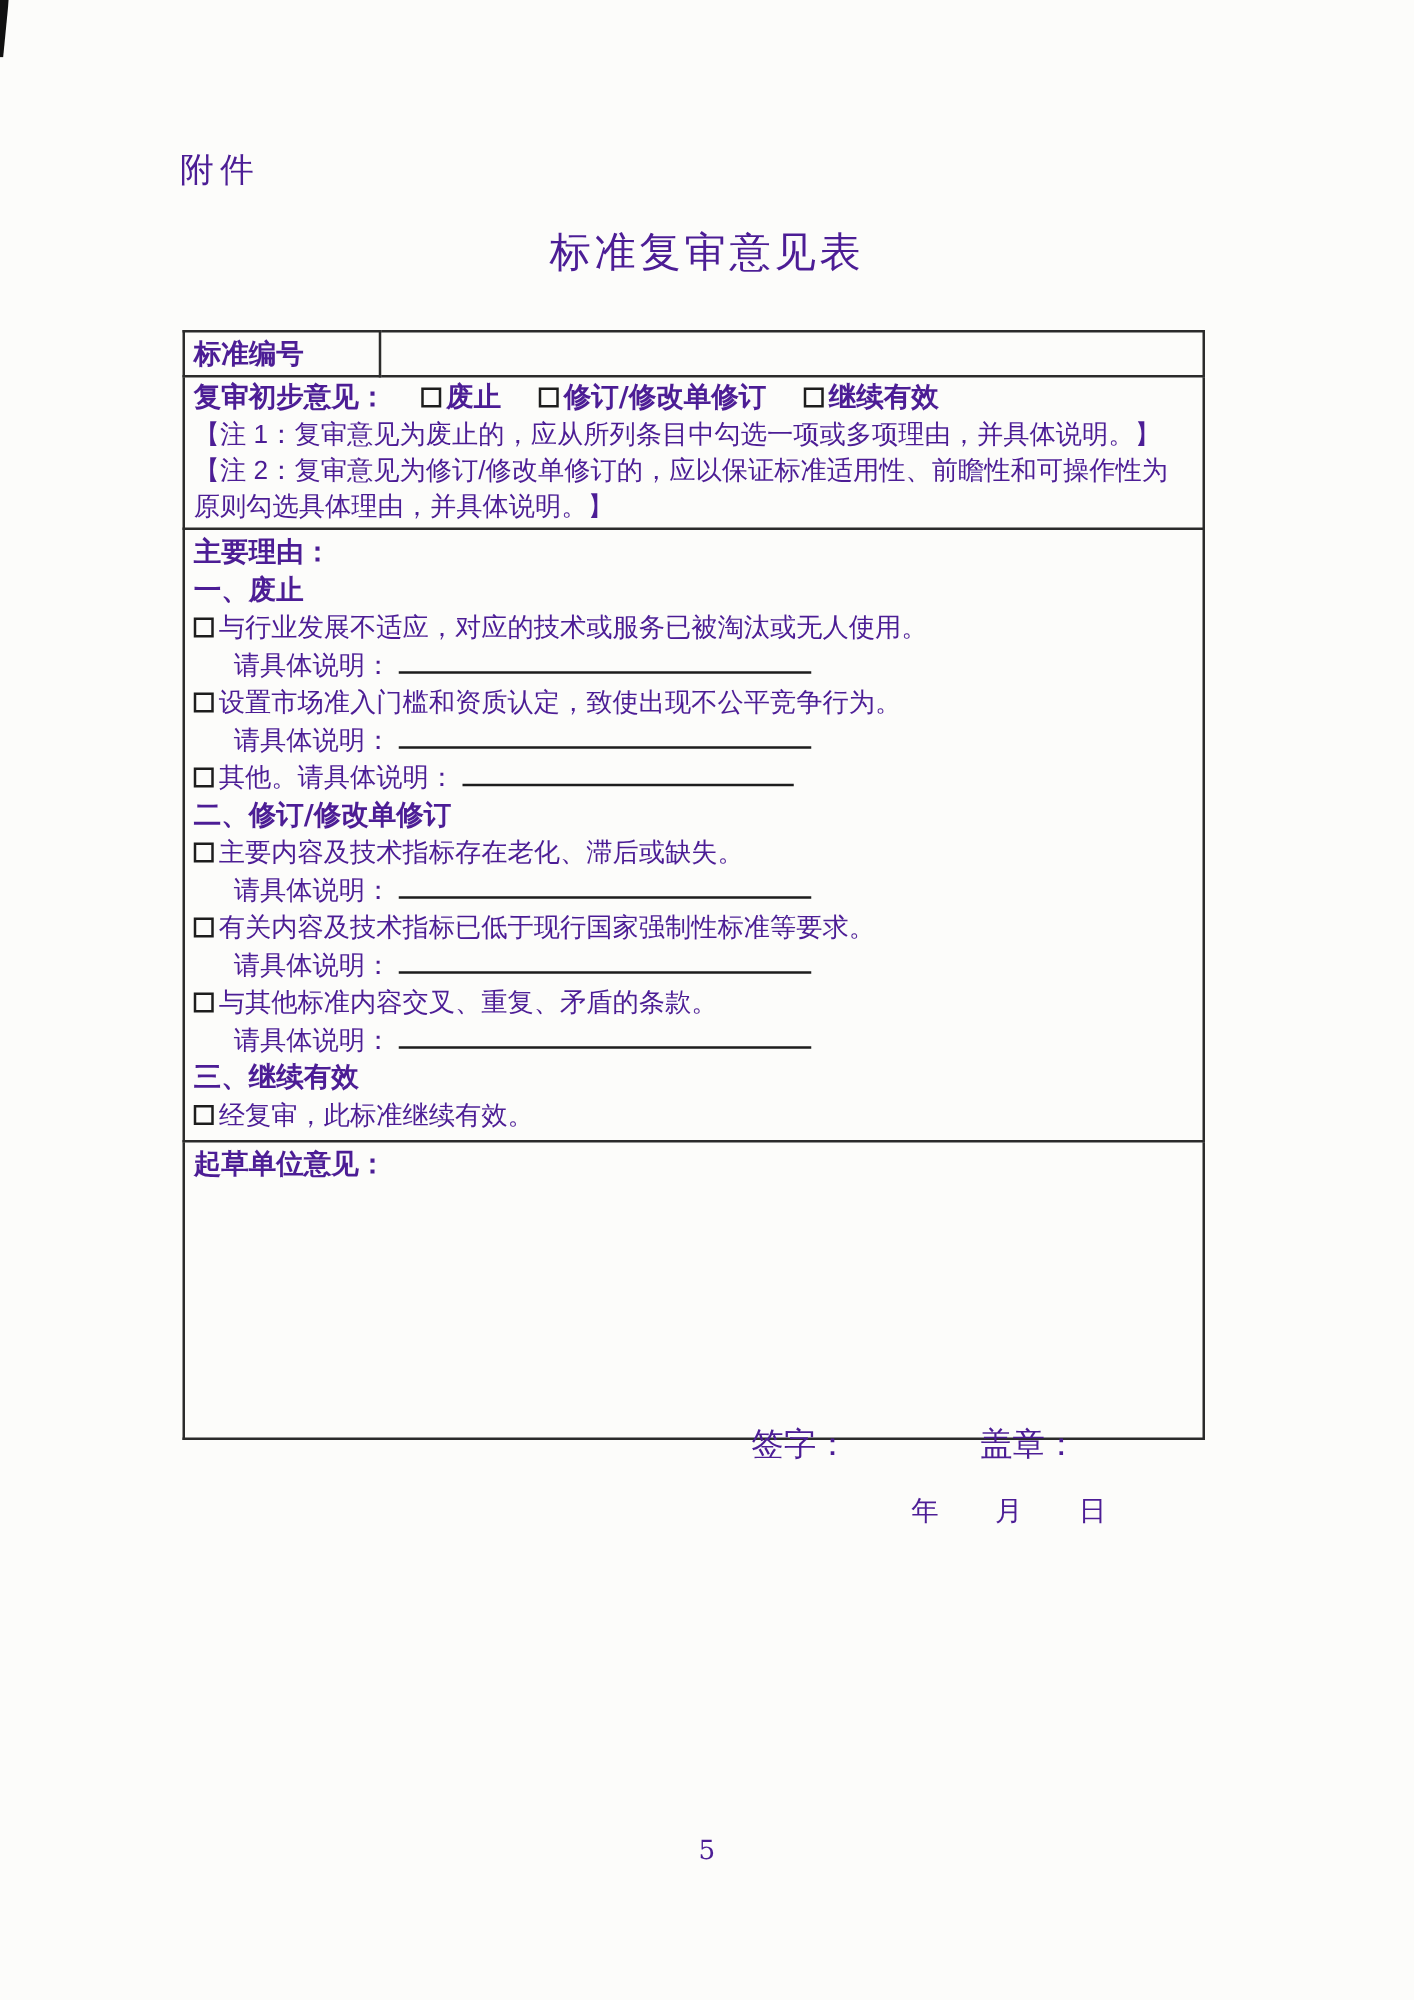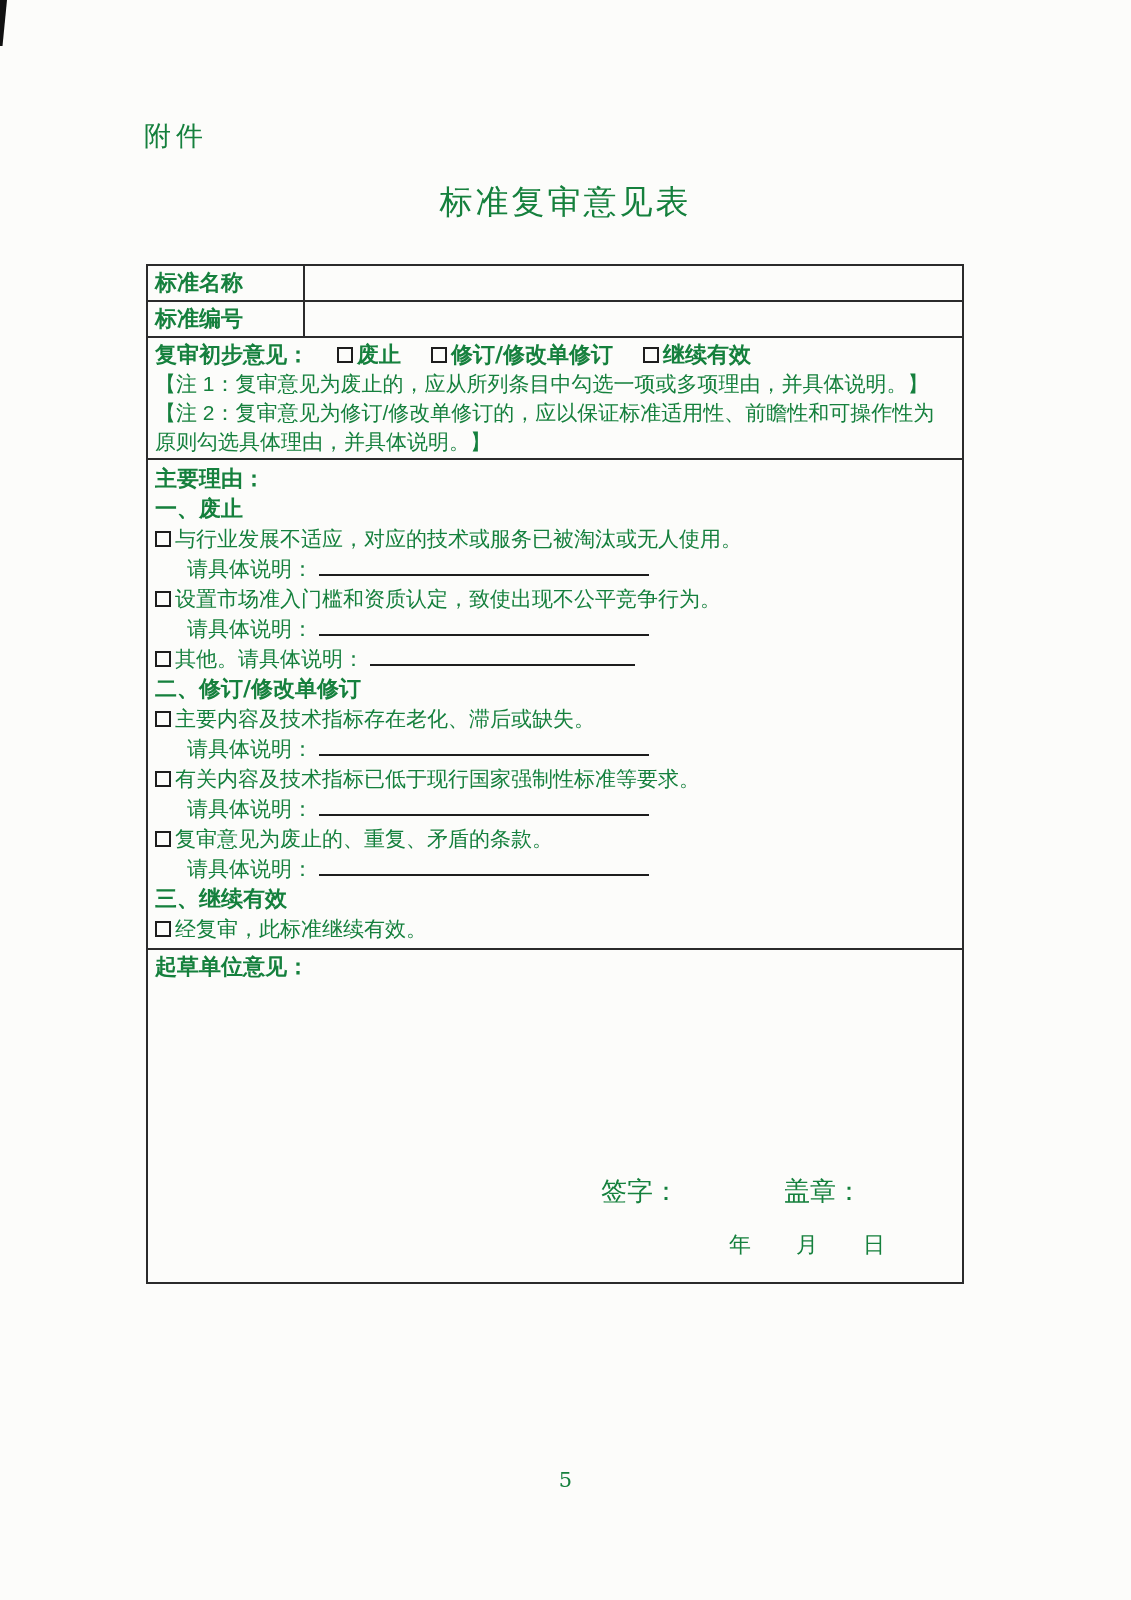--- a/index.html
+++ b/index.html
@@ -2,21 +2,21 @@
 <html><head>
 <meta charset="utf-8">
 <style>
   * { margin:0; padding:0; box-sizing:border-box; }
   html,body { background:#e8e8e8; }
   .page {
     position:relative;
     width:1131px; height:1600px;
     margin:0 auto;
     background:#fcfcfa;
-    color:#15803d;
+    color:#4c1d95;
     font-family:"DejaVu Sans", sans-serif;
     overflow:hidden;
   }
   .scan-mark {
     position:absolute; left:0; top:0; width:10px; height:46px;
     background:#111;
     clip-path:polygon(0 0, 70% 0, 25% 100%, 0 100%);
   }
   .attachment {
     position:absolute; left:144px; top:118px;
@@ -41,21 +41,21 @@
     vertical-align:top;
   }
   .label-col { width:157px; }
   .hdr { font-weight:700; font-family:"DejaVu Sans", sans-serif; }
   .kai { font-weight:400; font-family:Liberation Sans, sans-serif; font-size:21px; }
   .row-short td { height:34px; vertical-align:middle; }
   .row-short2 td { height:32px; vertical-align:middle;font-family:Liberation Serif, serif; }
   .sec-similar { line-height:28px; }
   .sec-prelim { line-height:29px;border-radius:27px; }
   .sec-reasons { line-height:30px; padding-top:4px !important; padding-bottom:4px !important;margin-left:19px; }
-  .drafting-cell { height:334px; position:relative; }
+  .drafting-cell { height:238px; position:relative; }
   .cb {
     display:inline-block; width:16px; height:16px;
     border:2px solid #1d1d1d;
     vertical-align:-1px; margin-right:4px;
     background:transparent;
   }
   .blank {
     display:inline-block; height:16px;
     border-bottom:2px solid #1d1d1d;
     vertical-align:baseline;
@@ -90,24 +90,20 @@
 
   <div class="scan-mark"></div>
 
   <div class="attachment">附件</div>
 
   <div class="title">标准复审意见表</div>
 
   <table class="form">
 
     <tbody>
-        <tr class="row-short">
-      <td class="label-col hdr">标准名称</td>
-      <td></td>
-    </tr>
 
     <tr class="row-short2">
       <td class="label-col hdr">标准编号</td>
       <td></td>
     </tr>
 
 
     <tr>
       <td colspan="2" class="sec-prelim">
         <div class="hdr">
@@ -127,21 +123,21 @@
         <div class="kai detail-line"><span>请具体说明：</span> <span class="blank w330"></span></div>
         <div class="kai"><span class="cb"></span><span>设置市场准入门槛和资质认定，致使出现不公平竞争行为。</span></div>
         <div class="kai detail-line"><span>请具体说明：</span> <span class="blank w330"></span></div>
         <div class="kai"><span class="cb"></span><span>其他。请具体说明：</span> <span class="blank w265"></span></div>
 
         <div class="hdr">二、修订/修改单修订</div>
         <div class="kai"><span class="cb"></span><span>主要内容及技术指标存在老化、滞后或缺失。</span></div>
         <div class="kai detail-line"><span>请具体说明：</span> <span class="blank w330"></span></div>
         <div class="kai"><span class="cb"></span><span>有关内容及技术指标已低于现行国家强制性标准等要求。</span></div>
         <div class="kai detail-line"><span>请具体说明：</span> <span class="blank w330"></span></div>
-        <div class="kai"><span class="cb"></span><span>复审意见为废止的、重复、矛盾的条款。</span></div>
+        <div class="kai"><span class="cb"></span><span>与其他标准内容交叉、重复、矛盾的条款。</span></div>
         <div class="kai detail-line"><span>请具体说明：</span> <span class="blank w330"></span></div>
 
         <div class="hdr">三、继续有效</div>
         <div class="kai"><span class="cb"></span><span>经复审，此标准继续有效。</span></div>
       </td>
     </tr>
 
     <tr>
       <td colspan="2" class="drafting-cell">
         <div class="hdr">起草单位意见：</div>

